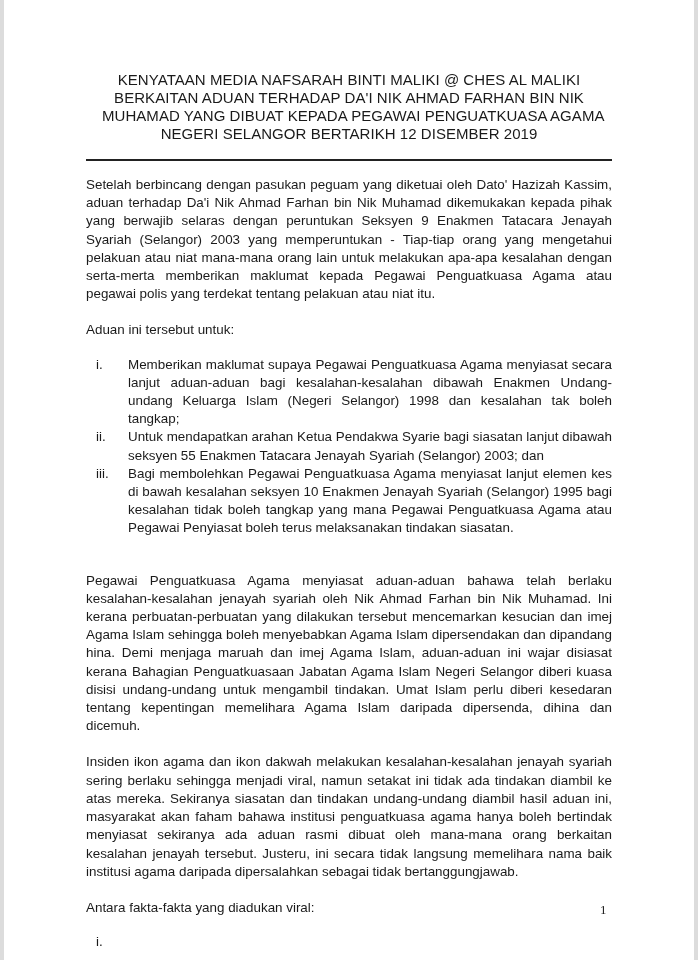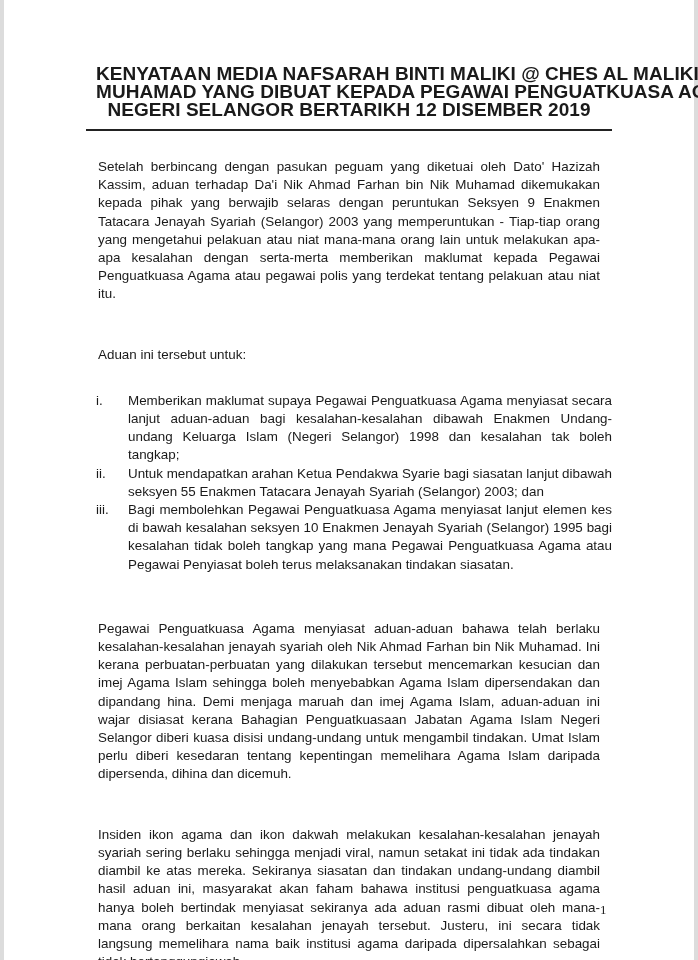--- a/index.html
+++ b/index.html
@@ -7,27 +7,27 @@
     width: 698px; height: 960px; overflow: hidden;
     background: #ffffff;
     position: relative;
     font-family: "Liberation Sans", sans-serif;
     color: #1a1a1a;
   }
   .edge-left { position: absolute; left: 0; top: 0; width: 4px; height: 960px; background: #dcdcdc; }
   .edge-right { position: absolute; right: 0; top: 0; width: 4px; height: 960px; background: #dcdcdc; }
   .page { position: absolute; left: 86px; top: 55px; width: 526px; }
   .title {
-    font-weight: bold; font-size: 19px; line-height: 18px;
-    text-align: center; margin: 10px; letter-spacing: 0.05px;
+    font-weight: normal; font-size: 15px; line-height: 18px;
+    text-align: center; margin: 16px; letter-spacing: 0.05px;
   }
   .title span { display: block; white-space: nowrap; }
   .rule { height: 2px; background: #222; margin-top: 3px; }
   p.para {
-    margin: 12px; font-size: 13.4px; line-height: 18.2px;
+    margin: 0; font-size: 13.4px; line-height: 18.2px;
     text-align: justify; text-align-last: left;
   }
   .gap-a { height: 16px; }
   .gap-b { height: 18px; }
   .list { margin: 0; padding: 0; list-style: none; }
   .list li { position: relative; padding-left: 42px; font-size: 13.4px; line-height: 18.2px; text-align: justify; }
   .list li .num { position: absolute; left: 10px; top: 0; }
   .page-num {
     position: absolute; left: 600px; top: 902px;
     font-family: "Liberation Serif", serif; font-size: 13px; color: #222;
@@ -35,20 +35,21 @@
 </style>
 </head>
 <body>
 
 <div class="edge-left"></div>
 <div class="edge-right"></div>
 
 <div class="page">
   <h1 class="title">
     <span>KENYATAAN MEDIA NAFSARAH BINTI MALIKI @ CHES AL MALIKI</span>
+    <span>BERKAITAN ADUAN TERHADAP DA'I NIK AHMAD FARHAN BIN NIK</span>
     <span>MUHAMAD YANG DIBUAT KEPADA PEGAWAI PENGUATKUASA AGAMA</span>
     <span>NEGERI SELANGOR BERTARIKH 12 DISEMBER 2019</span>
   </h1>
   <div class="rule"></div>
 
   <div style="height:15px"></div>
   <p class="para">Setelah berbincang dengan pasukan peguam yang diketuai oleh Dato' Hazizah Kassim, aduan terhadap Da'i Nik Ahmad Farhan bin Nik Muhamad dikemukakan kepada pihak yang berwajib selaras dengan peruntukan Seksyen 9 Enakmen Tatacara Jenayah Syariah (Selangor) 2003 yang memperuntukan - Tiap-tiap orang yang mengetahui pelakuan atau niat mana-mana orang lain untuk melakukan apa-apa kesalahan dengan serta-merta memberikan maklumat kepada Pegawai Penguatkuasa Agama atau pegawai polis yang terdekat tentang pelakuan atau niat itu.</p>
 
   <div class="gap-b"></div>
   <p class="para">Aduan ini tersebut untuk:</p>

